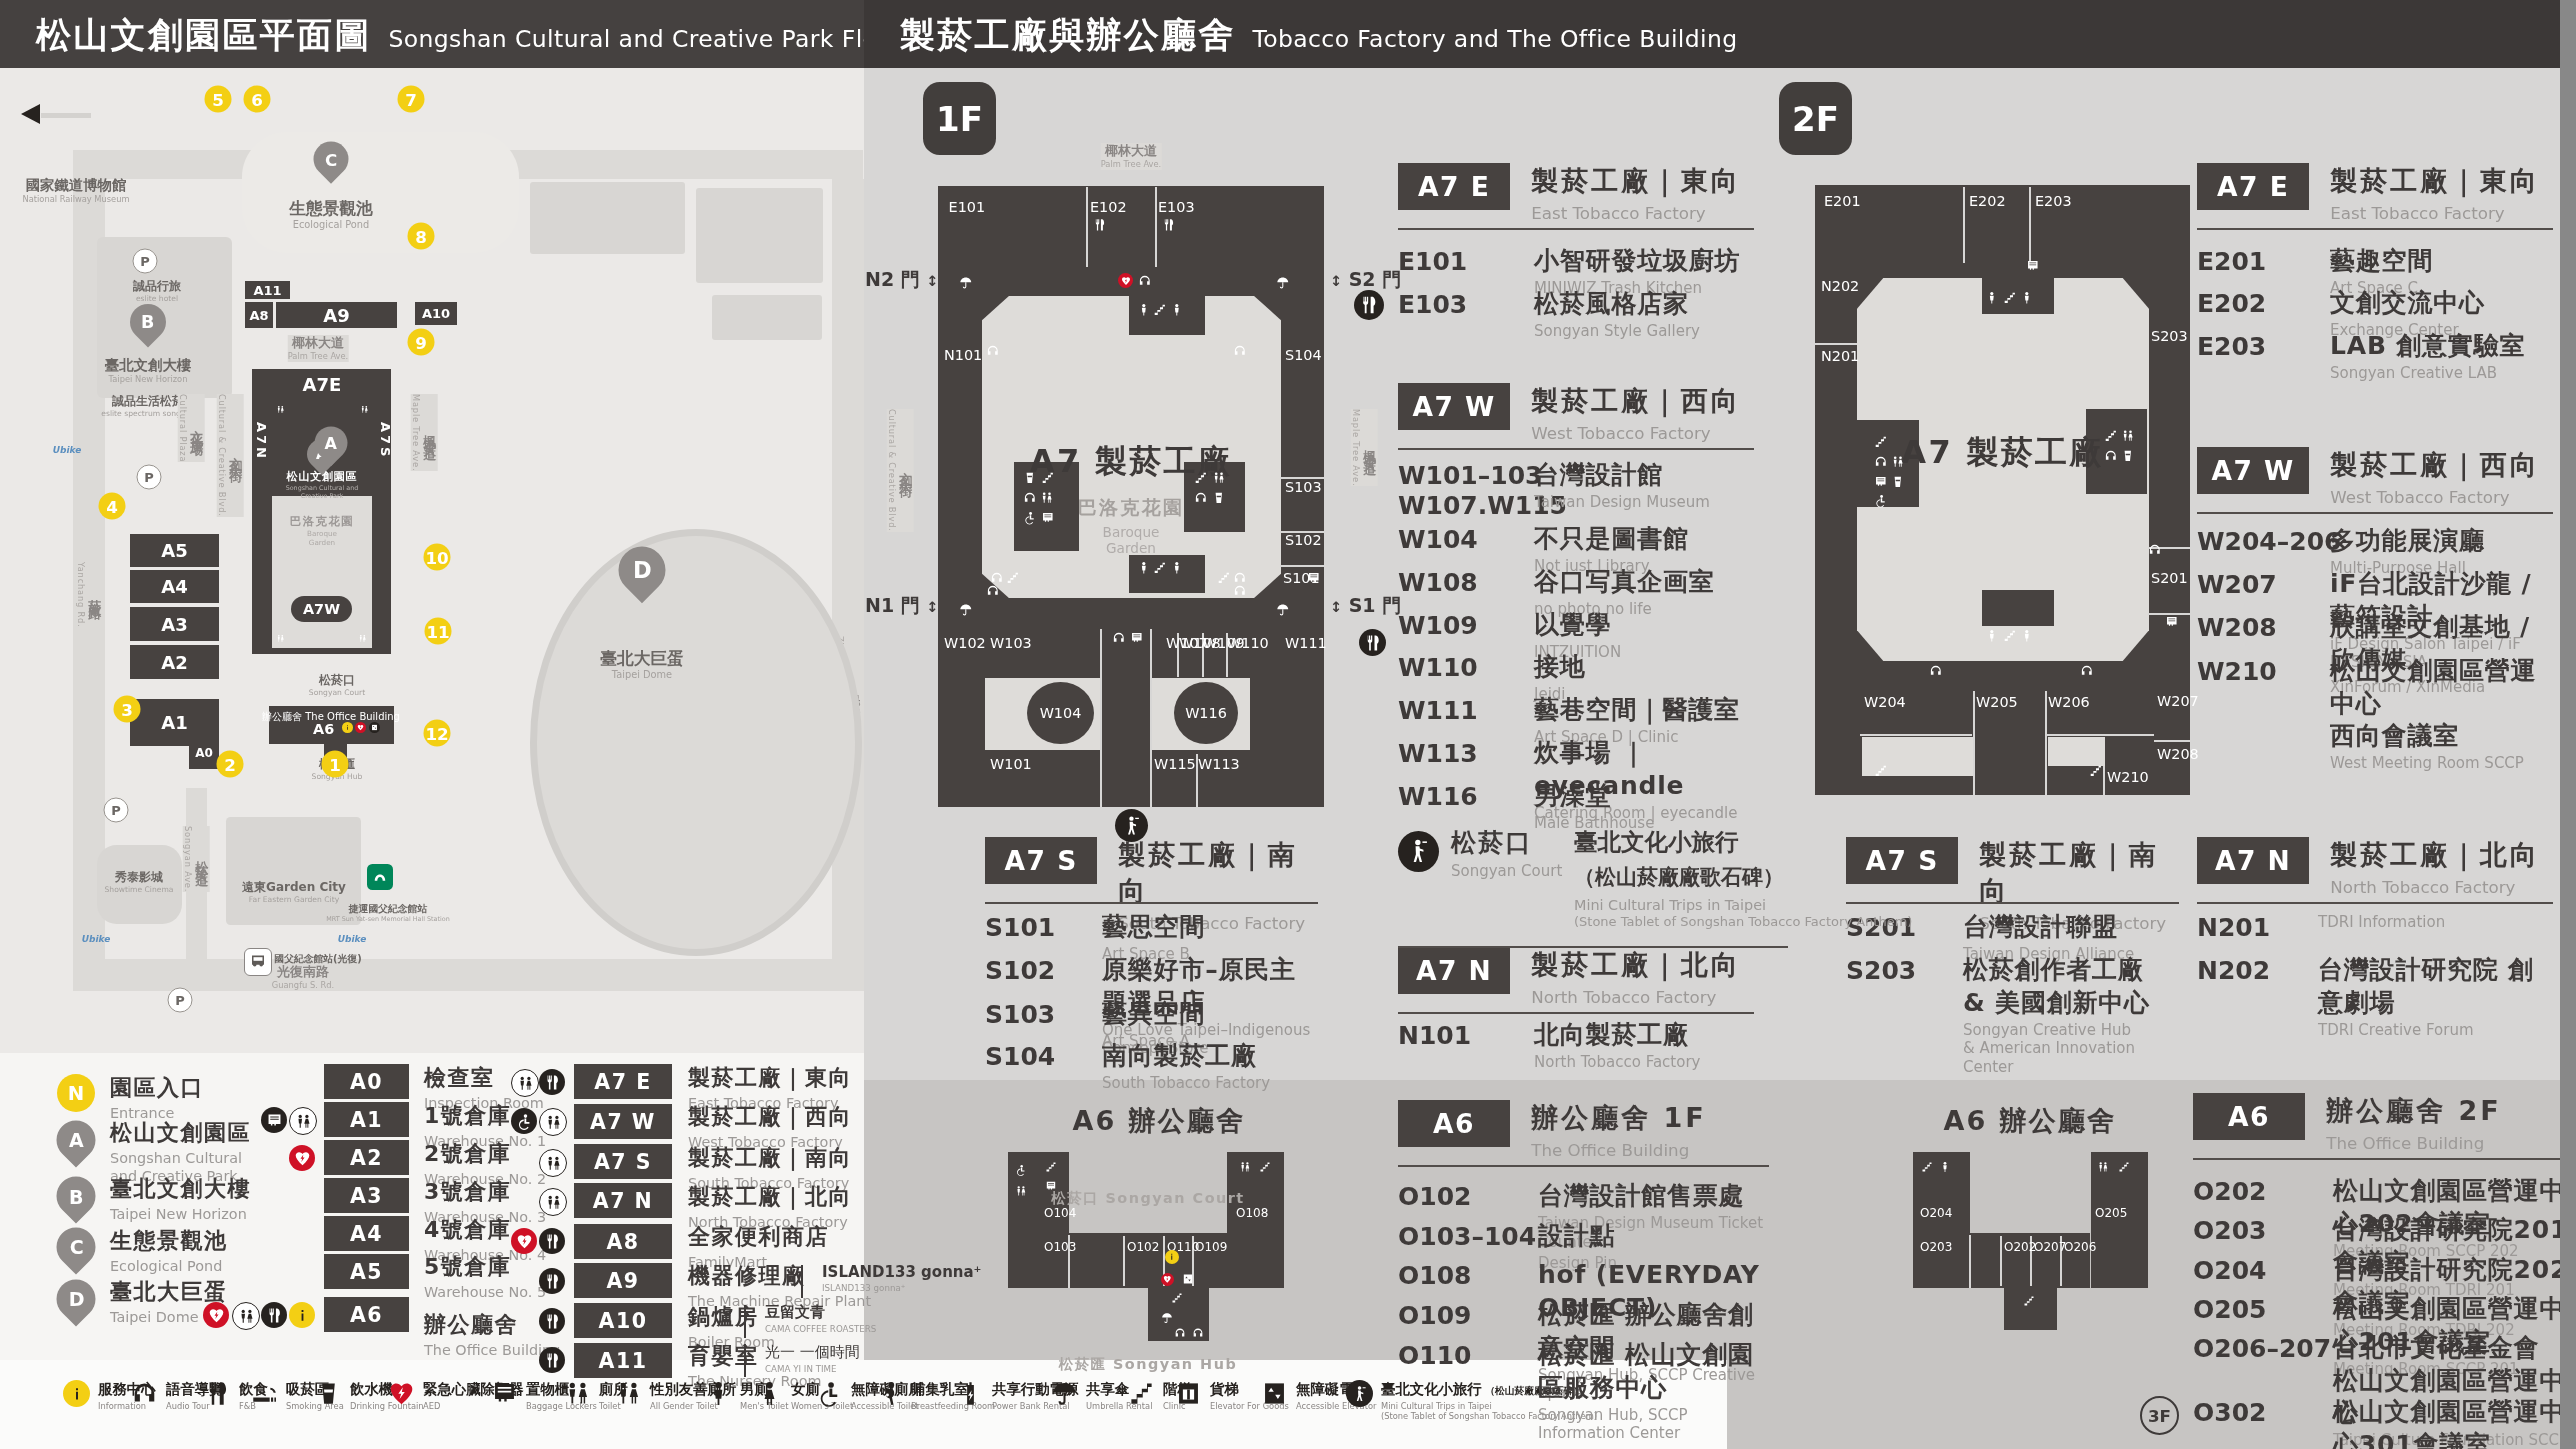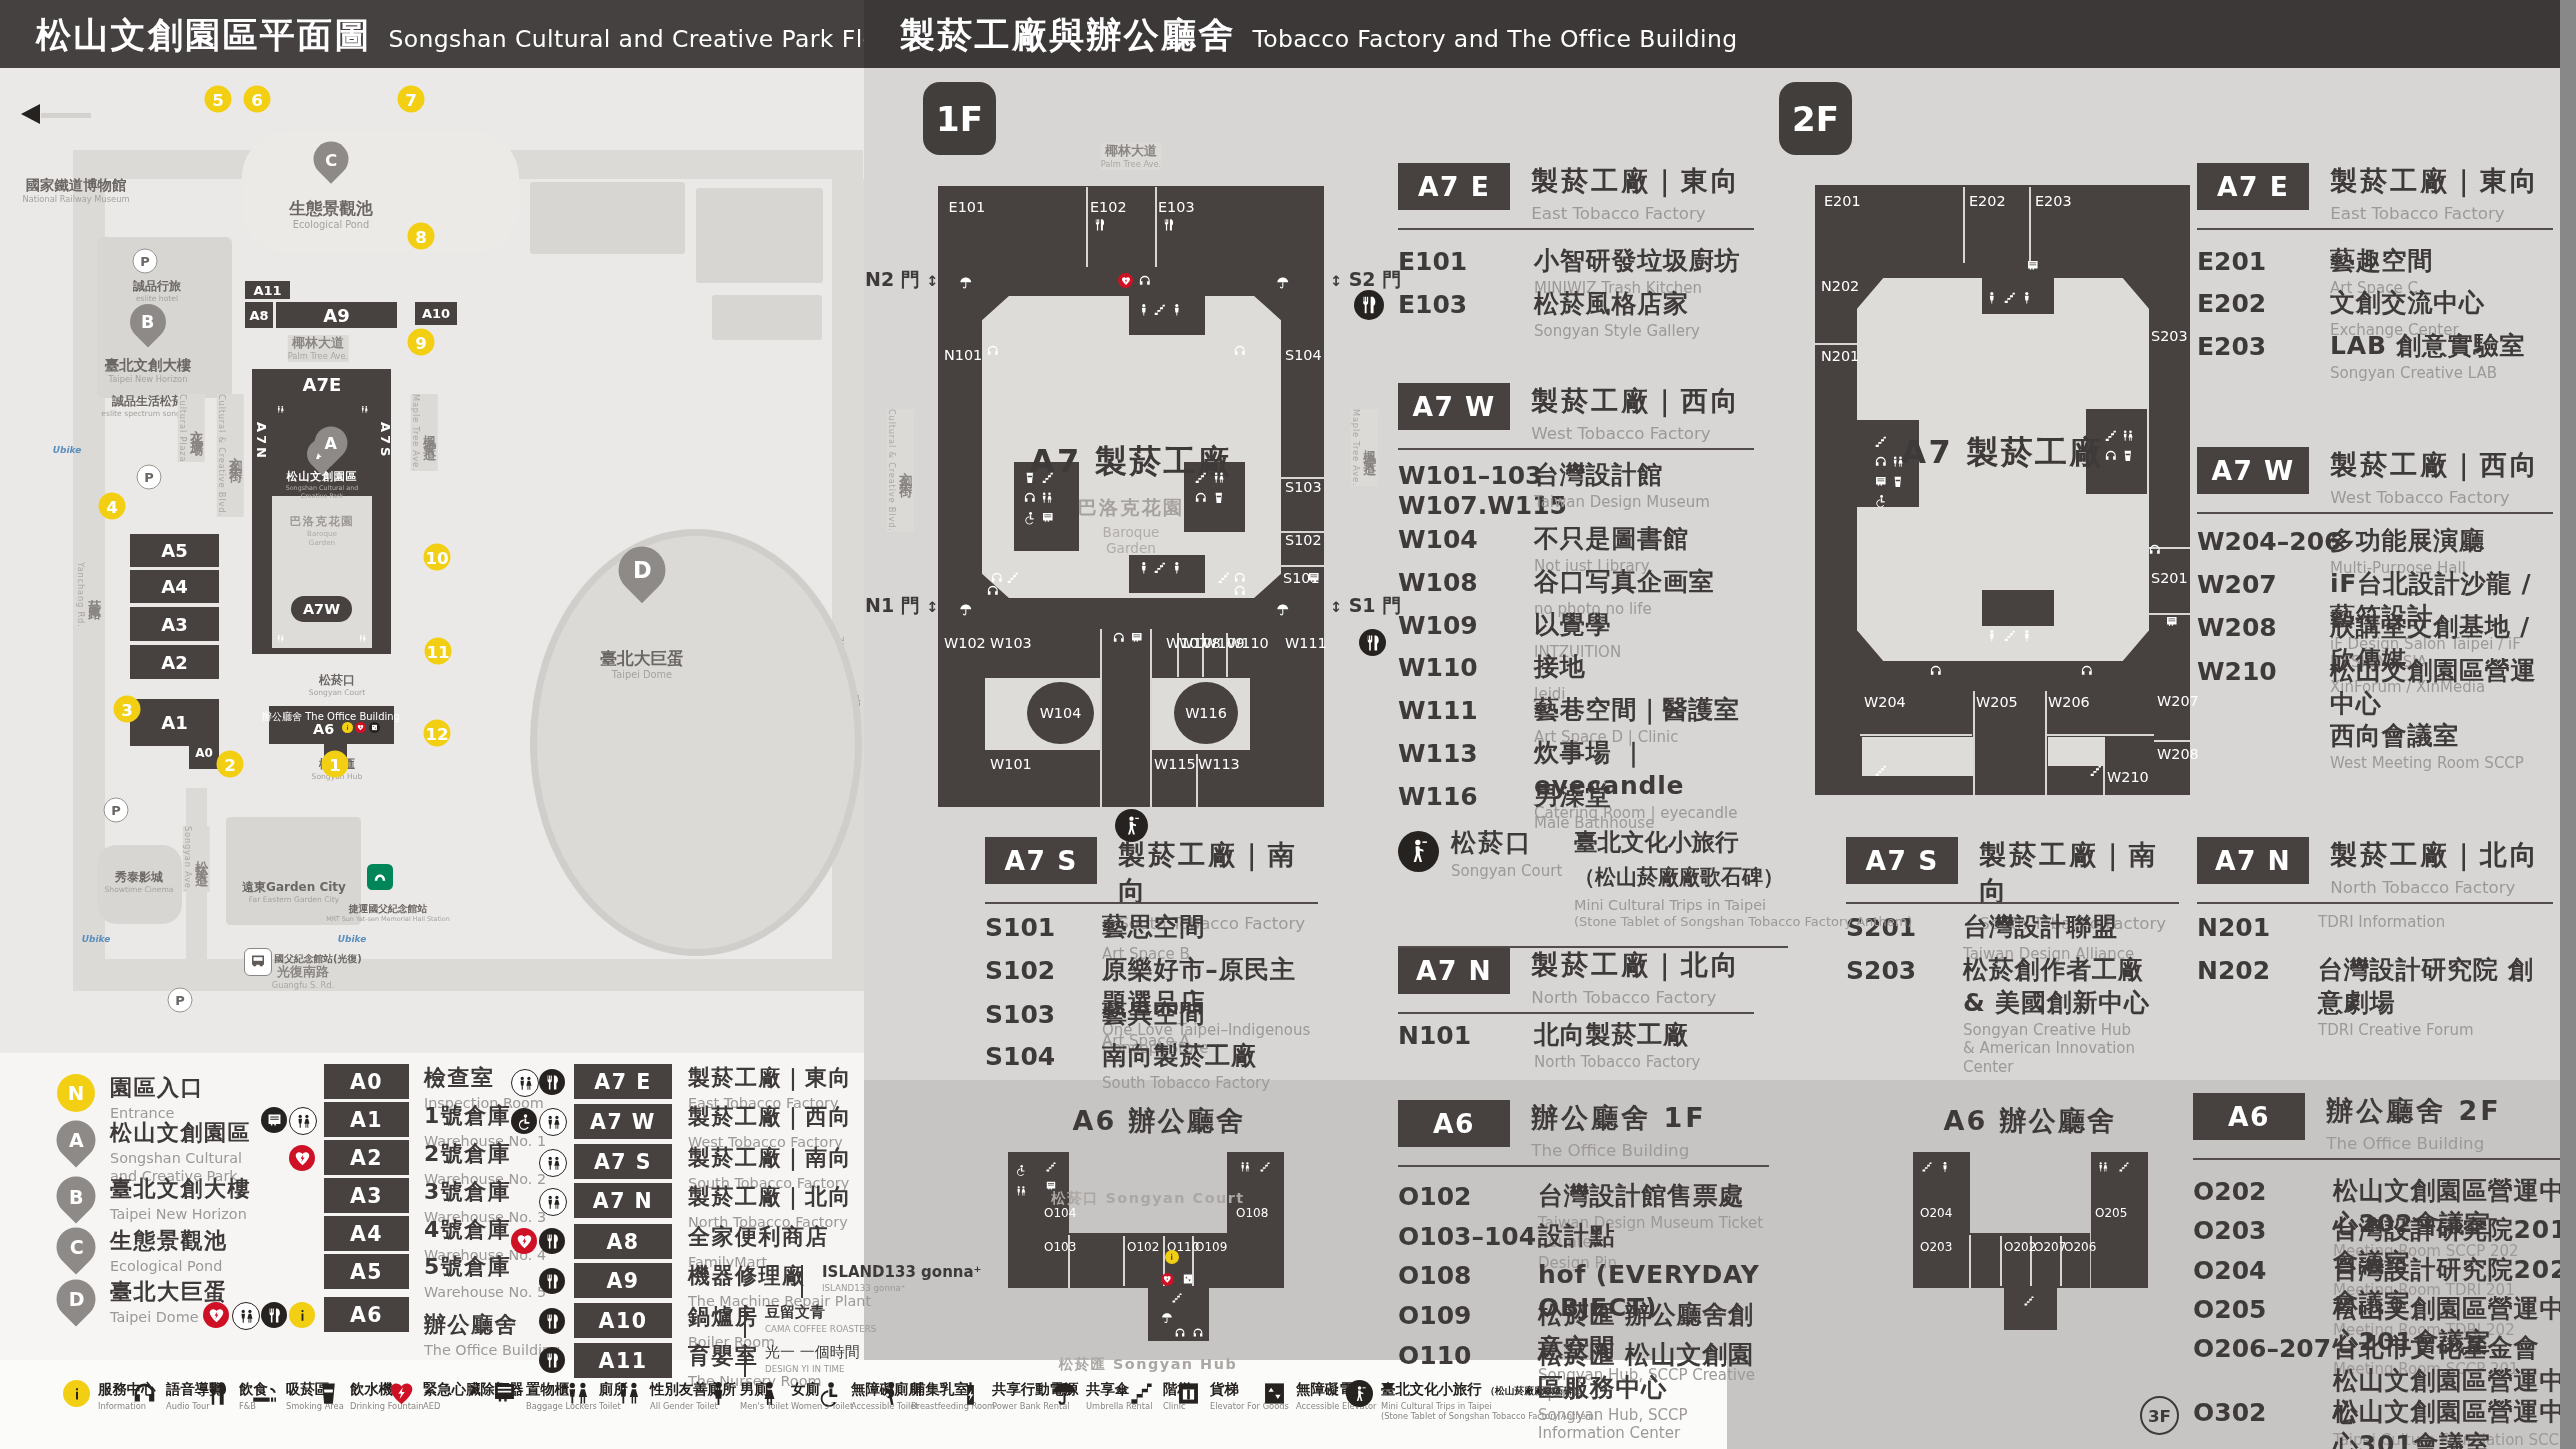--- a/index.html
+++ b/index.html
@@ -289,21 +289,21 @@
       <div class="num" style="left:335px;top:696px">1</div>
       <div class="num" style="left:230px;top:696px">2</div>
       <div class="num" style="left:127px;top:641px">3</div>
       <div class="num" style="left:112px;top:438px">4</div>
       <div class="num" style="left:218px;top:31px">5</div>
       <div class="num" style="left:257px;top:31px">6</div>
       <div class="num" style="left:411px;top:31px">7</div>
       <div class="num" style="left:421px;top:168px">8</div>
       <div class="num" style="left:421px;top:274px">9</div>
       <div class="num" style="left:437px;top:489px">10</div>
-      <div class="num" style="left:438px;top:583px">11</div>
+      <div class="num" style="left:438px;top:563px">11</div>
       <div class="num" style="left:437px;top:665px">12</div>
       <div class="pin" style="left:331px;top:375px;width:33px;height:33px">
         <div class="bod">
           <span class="lt" style="font-size:16px">A</span>
         </div>
       </div>
       <div class="pin" style="left:148px;top:254px;width:36px;height:36px">
         <div class="bod">
           <span class="lt" style="font-size:17.5px">B</span>
         </div>
@@ -627,21 +627,21 @@
         <span class="ic" style="width:17px;height:17px;--knock:#26221f">
           <svg viewBox="0 0 24 24">
             <path d="M5.6 2v5.8h1V2h1.7v5.8h1V2H11v7c0 1.4-.8 2.3-1.9 2.7V22H6.9V11.7C5.8 11.3 5 10.4 5 9V2z"></path>
             <path d="M14 2h1.8c2.3 0 3.8 3.1 3.8 6.3 0 2.3-.9 4-2.1 4.6V22H14z"></path>
           </svg>
         </span>
       </div>
       <div class="sub-d" style="left:744px;top:1344px"></div>
       <div class="abs" style="left:765px;top:1343px;white-space:nowrap">
         <div style="font-size:15px;font-weight:normal;color:#3e3a39">光一 一個時間</div>
-        <div style="font-size:8.7px;color:#9c9997;margin-top:1.5px">DESIGN YI IN TIME</div>
+        <div style="font-size:8.7px;color:#9c9997;margin-top:1.5px">CAMA YI IN TIME</div>
       </div>
       <div class="sit" style="left:63px">
         <div class="icb yel" style="position:absolute;left:0px;top:0px;width:27px;height:27px">
           <span class="ic" style="width:18px;height:18px;--knock:#f3cf14">
             <svg viewBox="0 0 24 24">
               <path d="M10.7 4.2h2.6v2.8h-2.6zM10.7 9h2.6v10.4h-2.6z"></path>
             </svg>
           </span>
         </div>
         <div class="abs" style="left:35px;top:0;white-space:nowrap">

